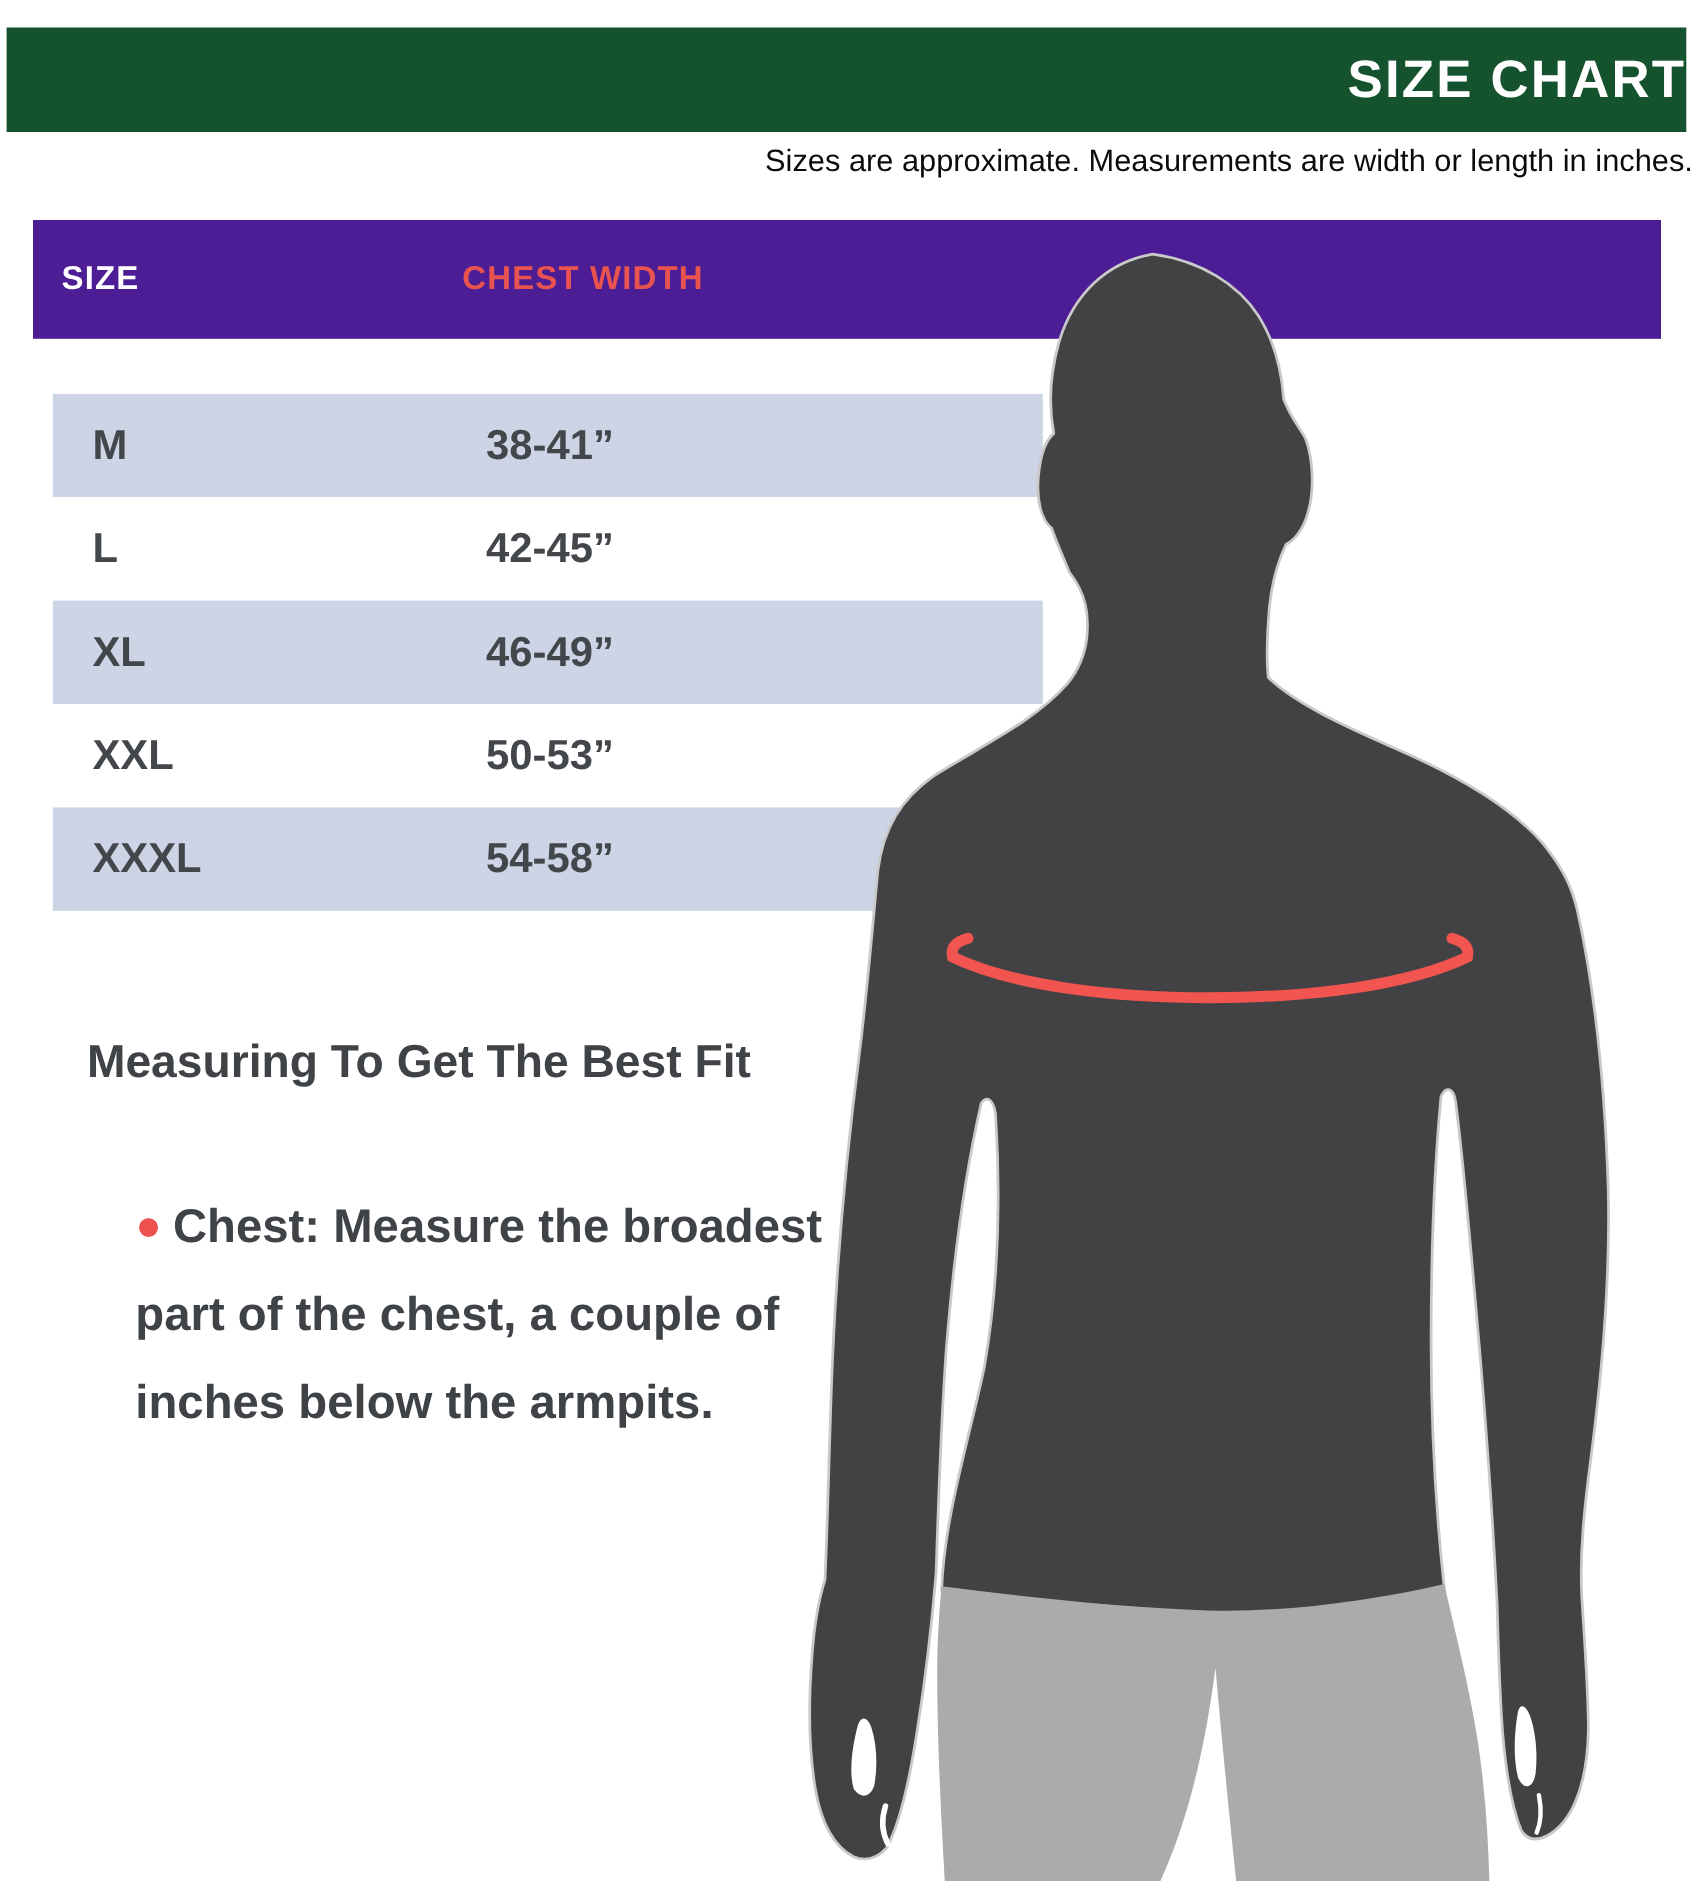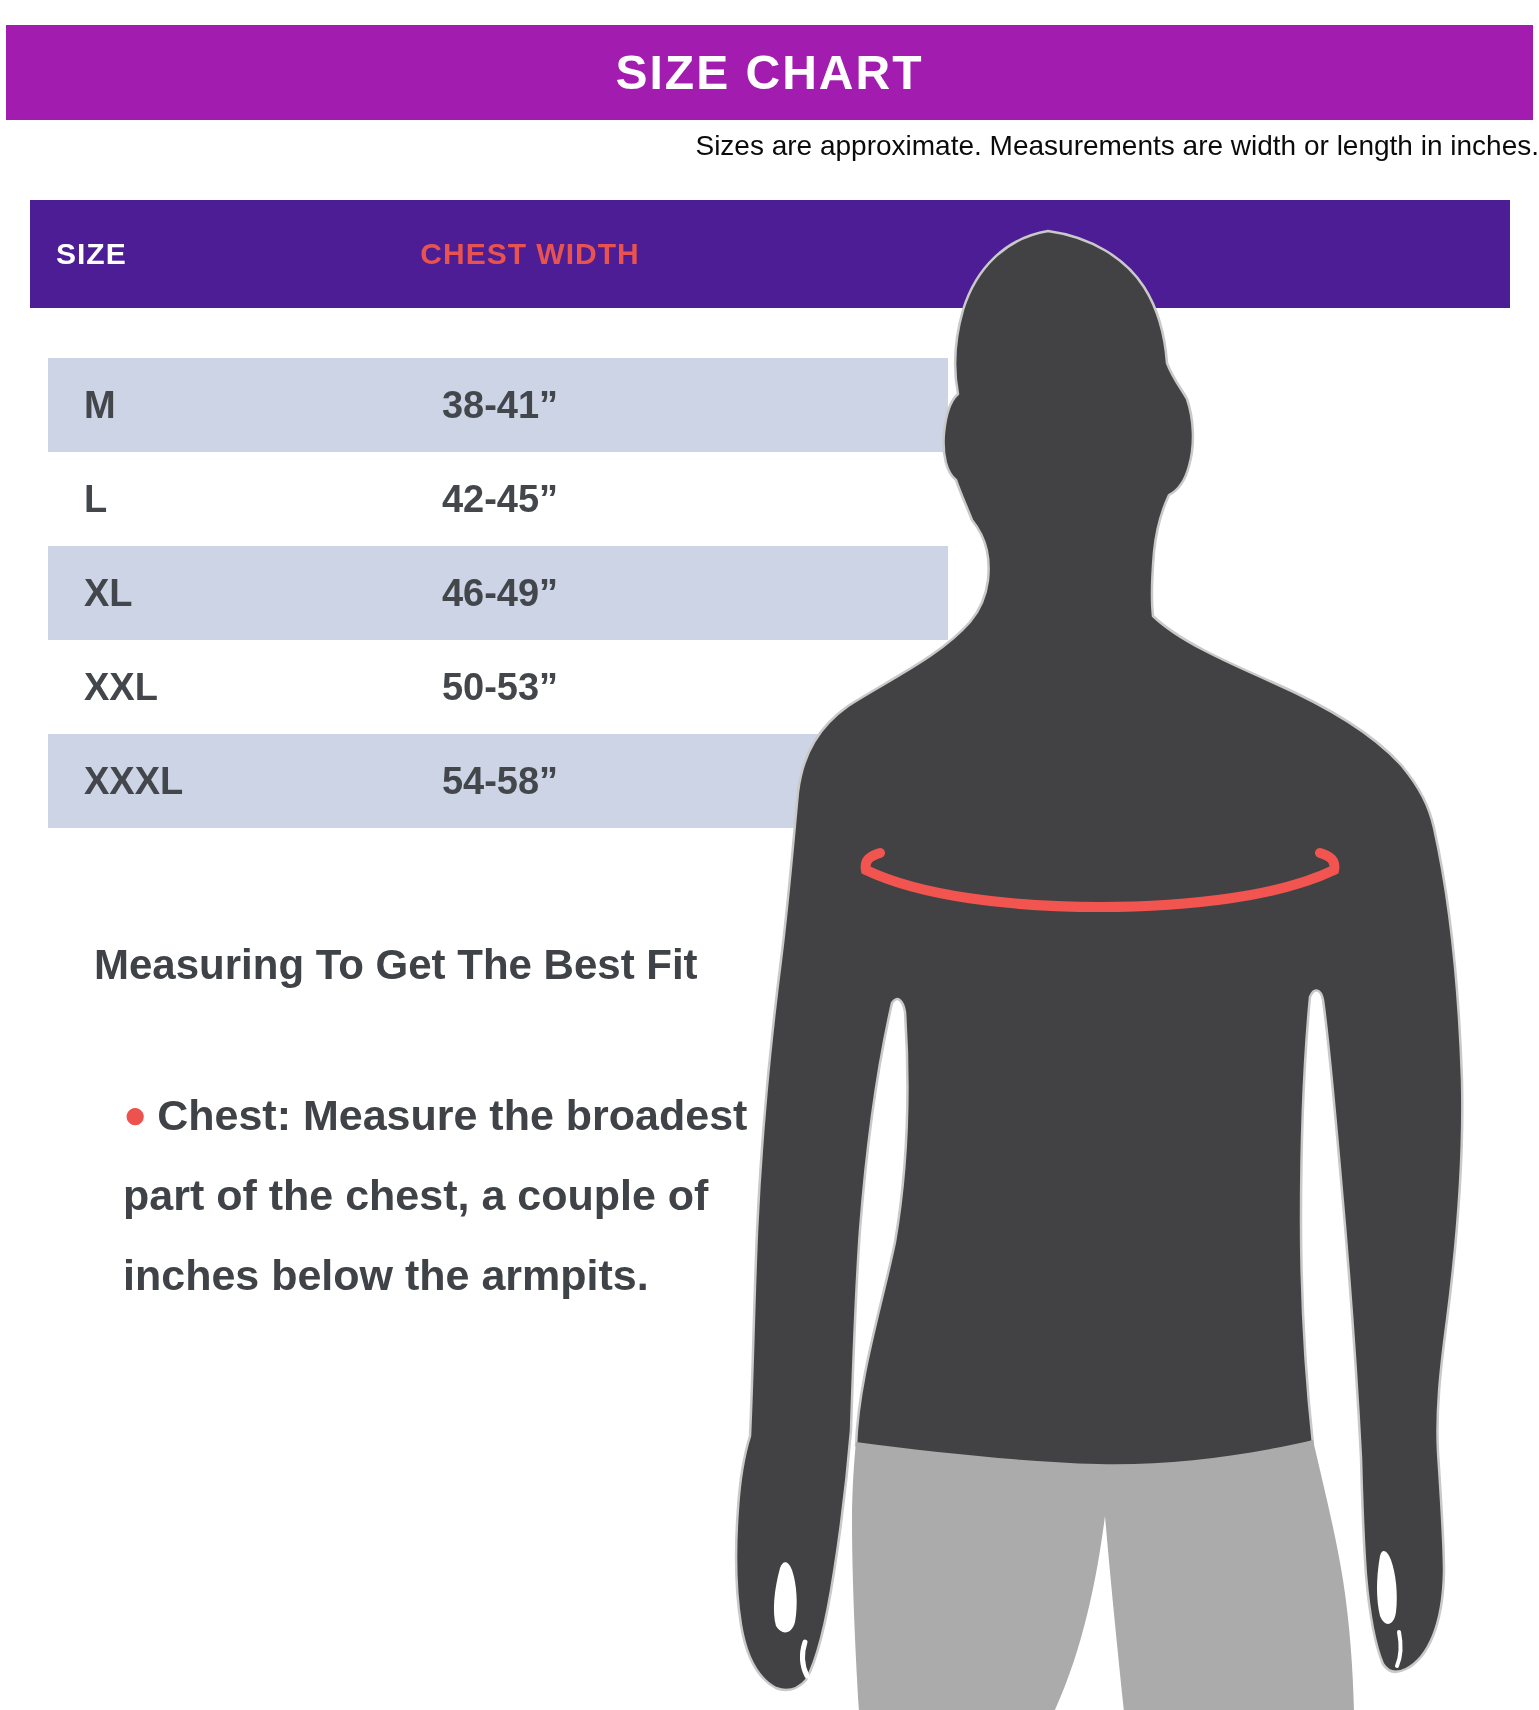--- a/index.html
+++ b/index.html
@@ -3,22 +3,22 @@
 <meta charset="utf-8">
 <style>
   html,body{margin:0;padding:0;background:#fff;}
   #canvas{
     position:relative;width:1539px;height:1710px;background:#ffffff;
     overflow:hidden;font-family:"Liberation Sans", sans-serif;
   }
   .abs{position:absolute;}
   
   .titlebar{
-    left:6px;top:25px;width:1527px;height:95px;background:#a21caf;
-    display:flex;align-items:center;justify-content:center;
+    left:6px;top:25px;width:1527px;height:95px;background:#14532d;
+    display:flex;align-items:center;justify-content:flex-end;
   }
   .titlebar h1{
     margin:0;color:#ffffff;font-size:48px;font-weight:700;letter-spacing:2px;
   }
   .subtitle{
     left:0;top:130px;width:1539px;text-align:right;
     color:#0b0b0b;font-size:28px;font-weight:400;
   }
   
   .thead{
@@ -41,21 +41,21 @@
     position:absolute;left:36px;top:0;height:100%;display:flex;align-items:center;
     color:#43474c;font-size:38px;font-weight:700;
   }
   .trow .cell-chest{
     position:absolute;left:252px;top:0;width:400px;height:100%;
     display:flex;align-items:center;justify-content:center;
     color:#43474c;font-size:38px;font-weight:700;
   }
   
   .measure-heading{
-    left:94px;top:941px;color:#3f4347;font-size:42px;font-weight:700;white-space:nowrap;
+    left:79px;top:941px;color:#3f4347;font-size:42px;font-weight:700;white-space:nowrap;
   }
   .measure-par{
     left:75px;top:1074px;width:690px;color:#3f4347;font-size:43px;font-weight:700;
     line-height:80px;
     margin-left:48px;
   }
   .bullet{color:#ee524e;font-size:40px;vertical-align:2px;padding-right:10px;}
   svg{display:block;}
 </style>
 </head>

